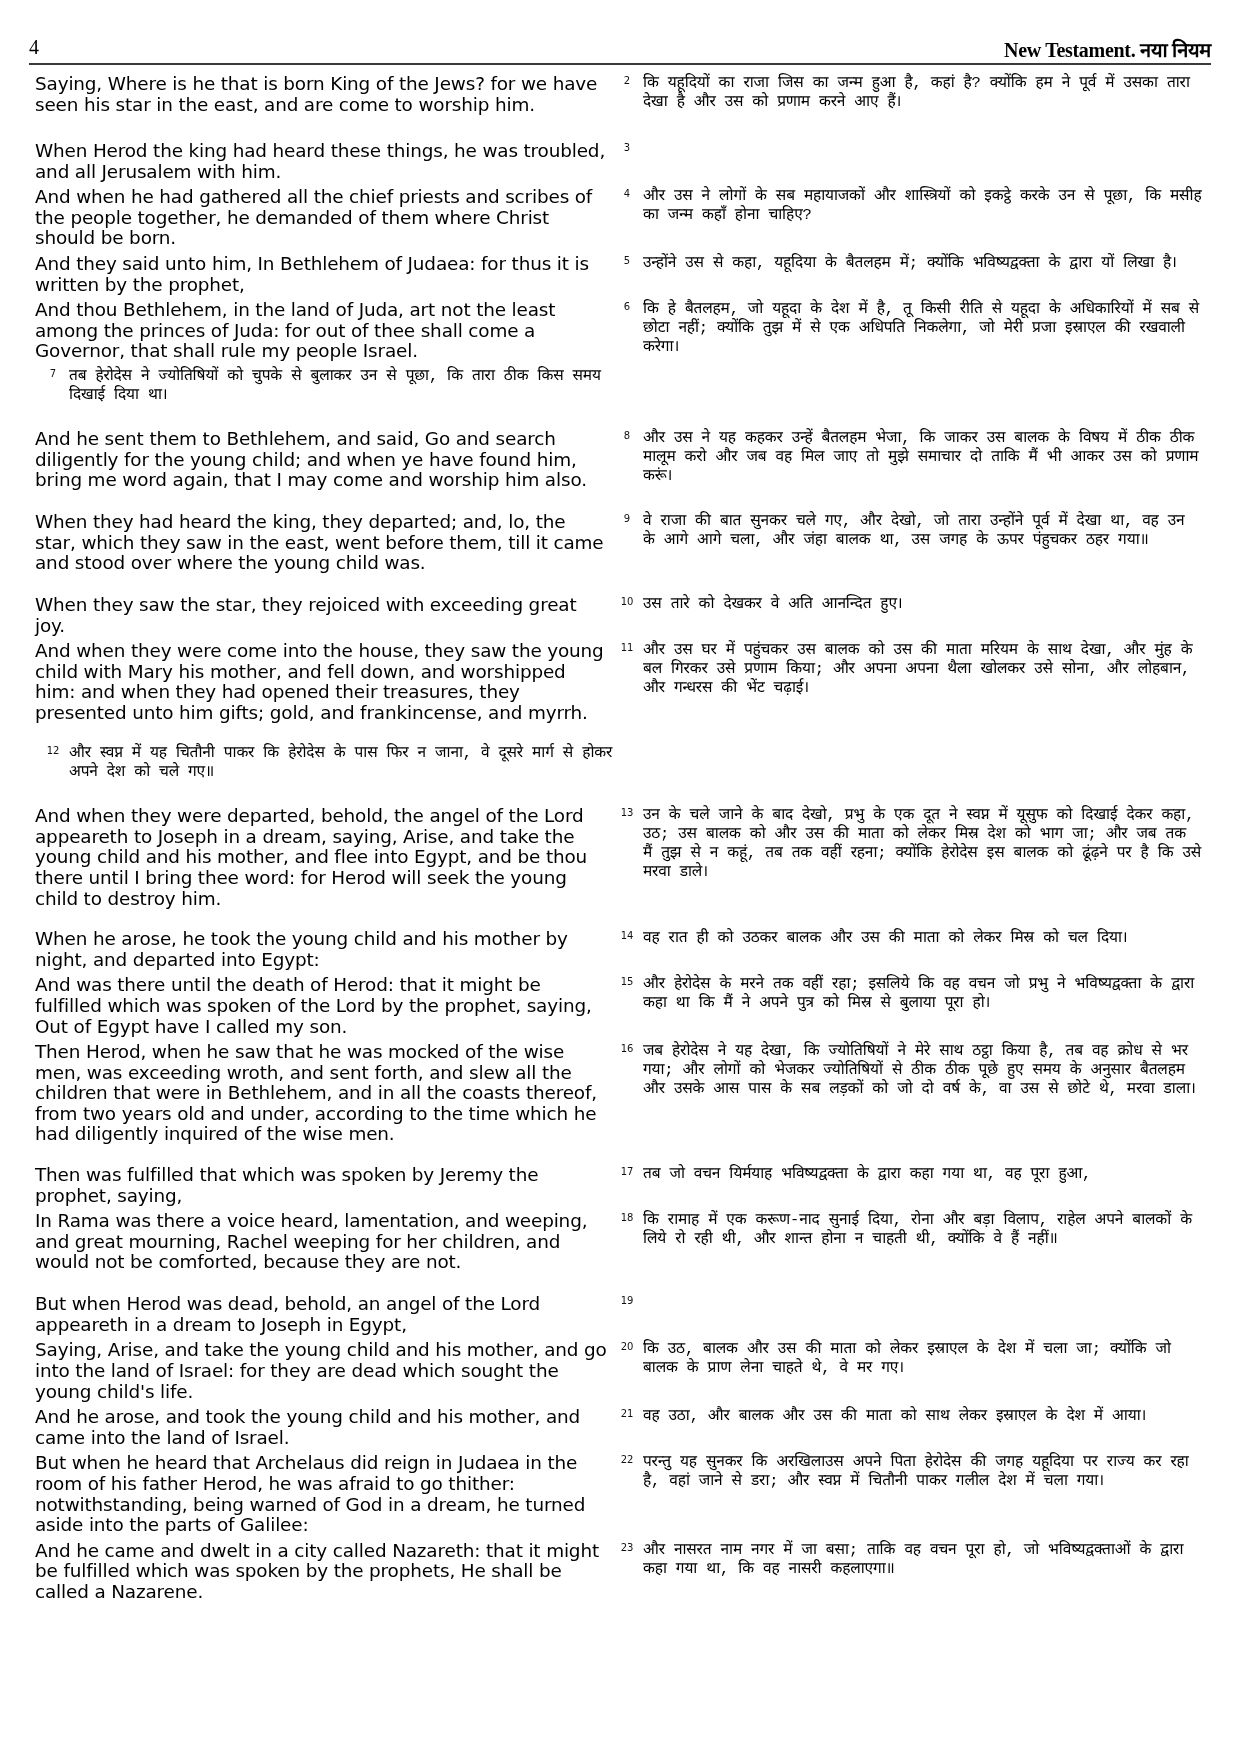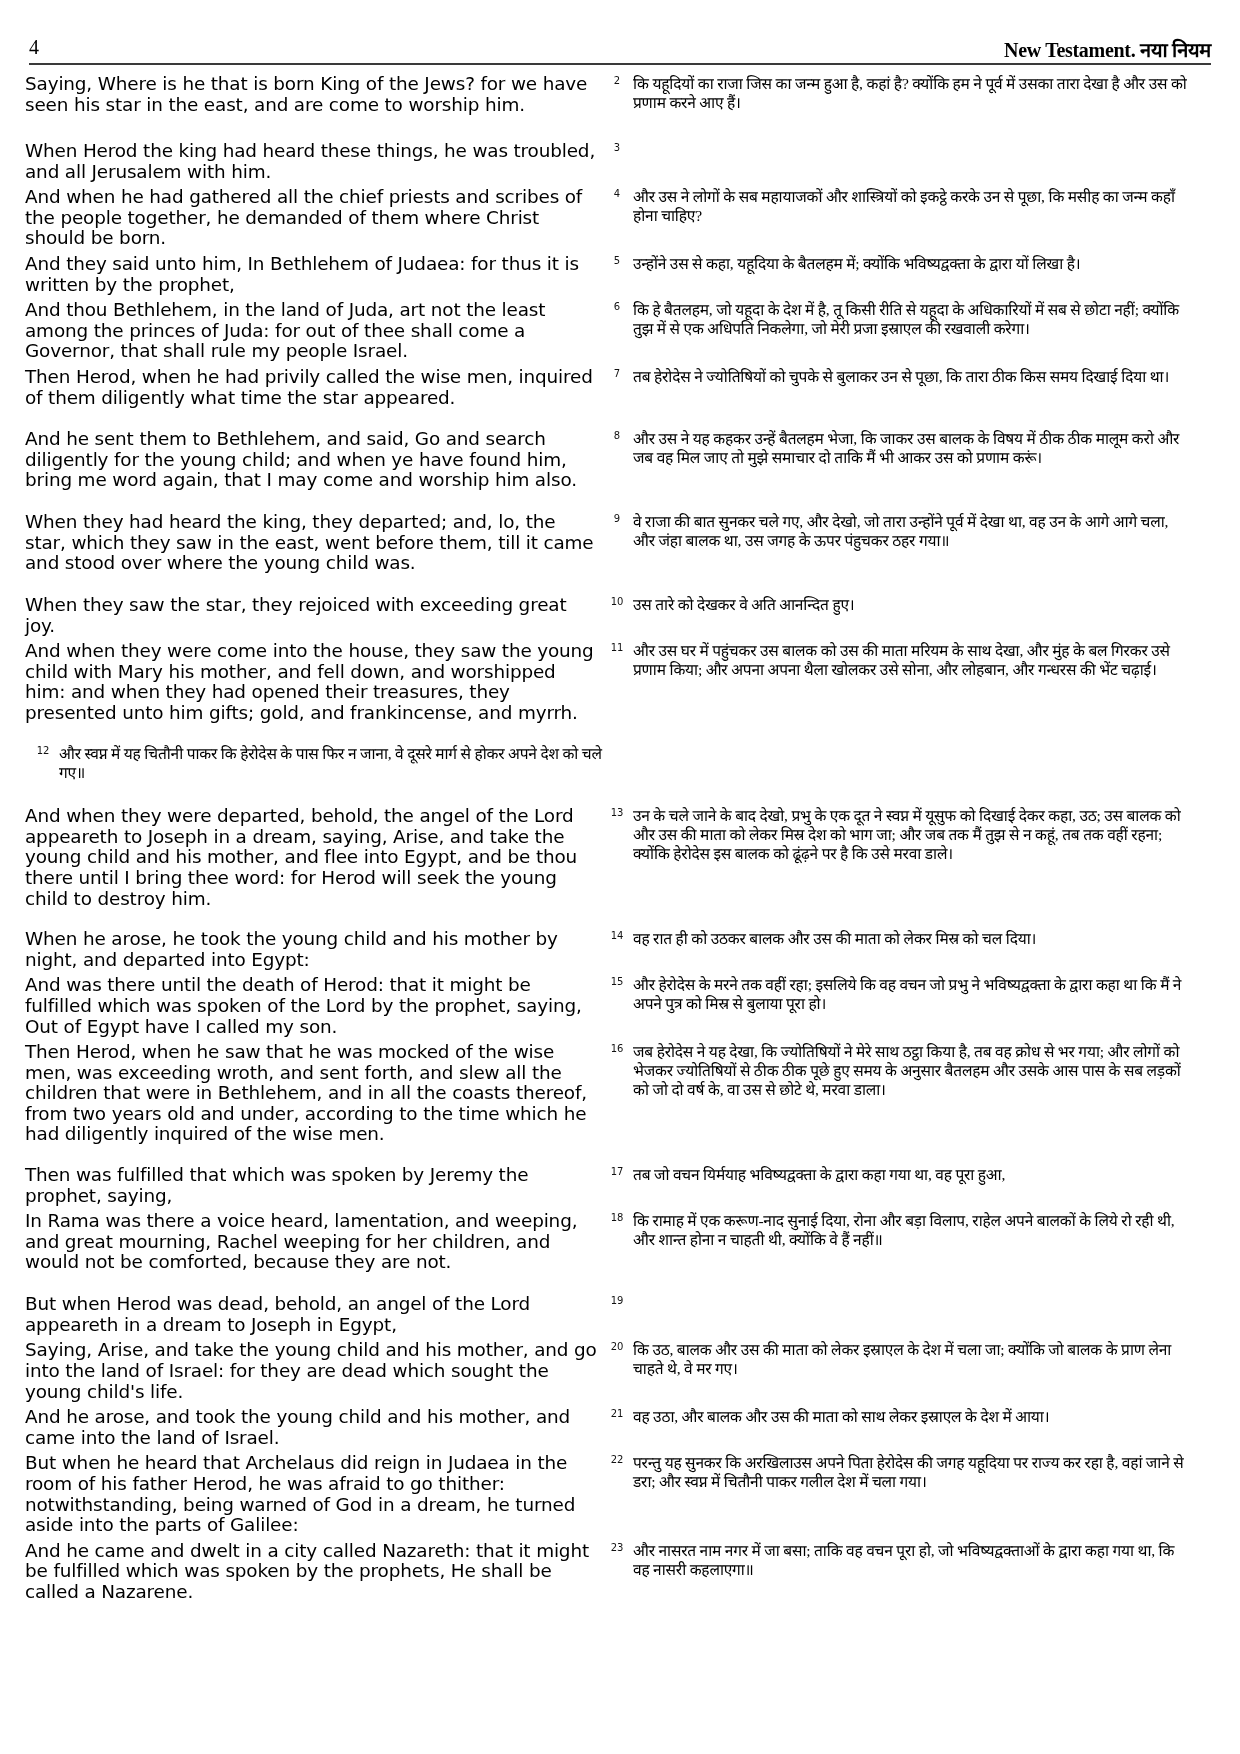--- a/index.html
+++ b/index.html
@@ -12,42 +12,42 @@
     font-family: "Liberation Serif", "DejaVu Serif", serif;
     font-size: 20px;
   }
   .page-num { position: absolute; left: 0; top: 8px; }
   .running-title { position: absolute; right: 0; top: 8px; letter-spacing: -0.3px; font-weight: bold; }
   .rule {
     position: absolute; left: 29px; top: 63px; width: 1182px; height: 2px;
     background: #3a3a3a;
   }
   .verses {
-    position: absolute; left: 25px; top: 74px; width: 1180px;
+    position: absolute; left: 35px; top: 74px; width: 1180px;
   }
   .row {
     display: flex; align-items: flex-start;
     margin-bottom: 5px;
   }
   .en {
     width: 574px;
     font-family: "DejaVu Sans", "Liberation Sans", sans-serif;
     font-size: 18.4px; line-height: 20.6px;
     letter-spacing: -0.15px;
   }
   .num {
     width: 24px; padding-left: 6px;
     font-family: "DejaVu Sans", sans-serif;
     font-size: 10px; line-height: 14px;
     text-align: center;
     color: #111;
   }
   .hi {
     width: 560px; padding-left: 4px;
-    font-family: Liberation Serif, serif;
+    font-family: Liberation Mono, monospace;
     font-size: 15.5px; line-height: 19px;
     letter-spacing: -0.2px;
   }
 </style>
 </head>
 <body>
 
 <div class="header">
   <span class="page-num">4</span>
   <span class="running-title">New Testament. नया नियम</span>
@@ -73,21 +73,20 @@
       <div class="en">And they said unto him, In Bethlehem of Judaea: for thus it is written by the prophet,</div>
       <div class="num">5</div>
       <div class="hi">उन्होंने उस से कहा, यहूदिया के बैतलहम में; क्योंकि भविष्यद्वक्ता के द्वारा यों लिखा है।</div>
     </div>
   <div class="row" style="min-height:57px">
       <div class="en">And thou Bethlehem, in the land of Juda, art not the least among the princes of Juda: for out of thee shall come a Governor, that shall rule my people Israel.</div>
       <div class="num">6</div>
       <div class="hi">कि हे बैतलहम, जो यहूदा के देश में है, तू किसी रीति से यहूदा के अधिकारियों में सब से छोटा नहीं; क्योंकि तुझ में से एक अधिपति निकलेगा, जो मेरी प्रजा इस्राएल की रखवाली करेगा।</div>
     </div>
   <div class="row" style="min-height:57px">
-      <div class="en">Then Herod, when he had privily called the wise men, inquired of them diligently what time the star appeared.</div>
       <div class="num">7</div>
       <div class="hi">तब हेरोदेस ने ज्योतिषियों को चुपके से बुलाकर उन से पूछा, कि तारा ठीक किस समय दिखाई दिया था।</div>
     </div>
   <div class="row" style="min-height:78px">
       <div class="en">And he sent them to Bethlehem, and said, Go and search diligently for the young child; and when ye have found him, bring me word again, that I may come and worship him also.</div>
       <div class="num">8</div>
       <div class="hi">और उस ने यह कहकर उन्हें बैतलहम भेजा, कि जाकर उस बालक के विषय में ठीक ठीक मालूम करो और जब वह मिल जाए तो मुझे समाचार दो ताकि मैं भी आकर उस को प्रणाम करूं।</div>
     </div>
   <div class="row" style="min-height:78px">
       <div class="en">When they had heard the king, they departed; and, lo, the star, which they saw in the east, went before them, till it came and stood over where the young child was.</div>

